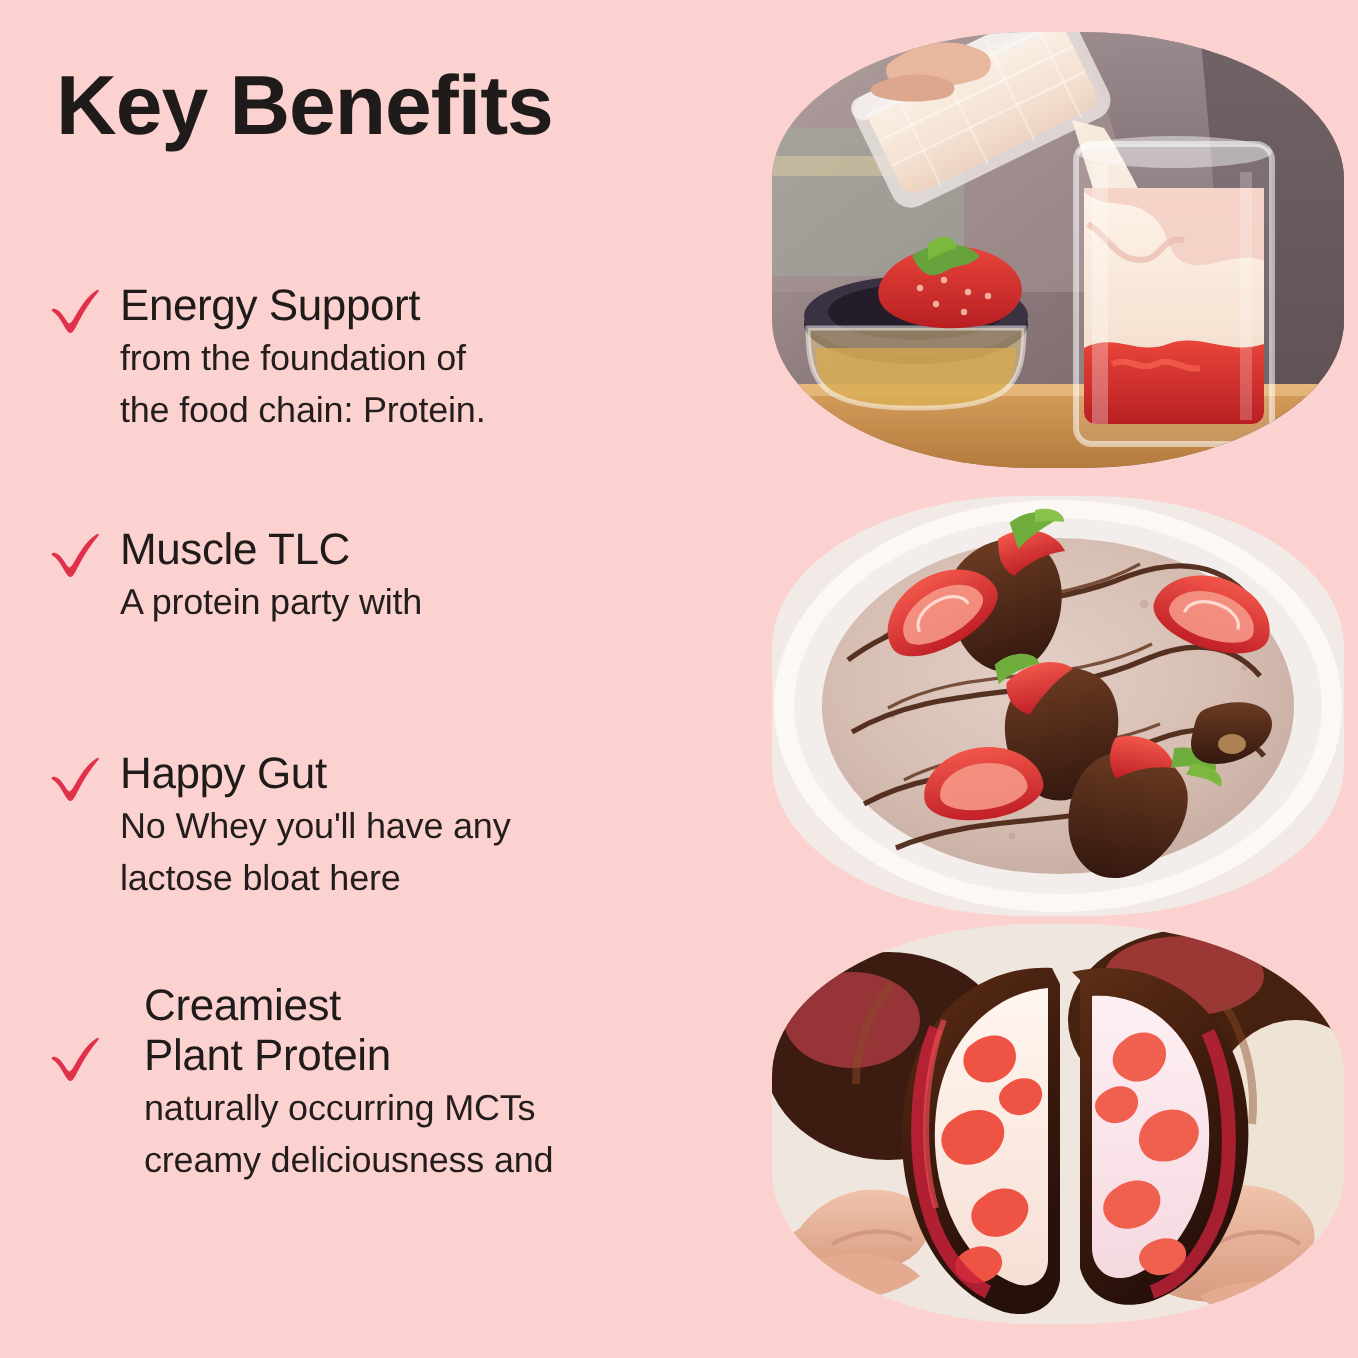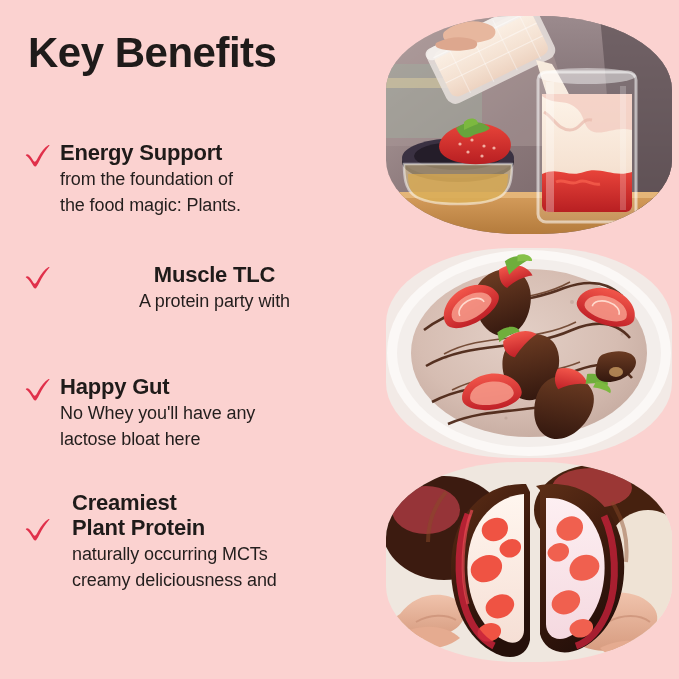--- a/index.html
+++ b/index.html
@@ -34,39 +34,39 @@
   }
 
   .benefit {
     position:absolute;
     left:24px;
     width:345px;
     display:flex;
     align-items:flex-start;
   }
   .benefit-1 { top:128px; }
-  .benefit-2 { top:250px;text-align:center; }
+  .benefit-2 { top:250px; }
   .benefit-3 { top:362px; }
   .benefit-4 { top:478px;gap:12px; }
 
   .check-wrap {
     width:34px;
     flex:0 0 34px;
     padding-top:4px;
     display:flex;
     justify-content:flex-start;
   }
   .benefit-4 .check-wrap { padding-top:28px; }
   .check-icon { display:block; }
 
   .benefit-body { flex:1 1 auto; padding-left:2px; }
 
   .benefit-title {
     font-size:22px;
-    font-weight:bold;
+    font-weight:normal;
     color:#1F1B1A;
     line-height:1.14;
     letter-spacing:-0.2px;
   }
   .benefit-desc {
     font-size:18px;
     font-weight:normal;
     color:#231E1D;
     line-height:1.42;
     letter-spacing:-0.1px;
@@ -104,21 +104,21 @@
     <div class="benefit benefit-1">
       <div class="check-wrap">
         <svg class="check-icon" width="28" height="24" viewBox="0 0 28 24" aria-hidden="true">
           <path d="M2.6 10.4 C4.2 10.0 6.4 11.8 8.6 15.4 C9.4 16.7 10.0 17.6 10.6 17.7 C11.5 17.8 12.4 16.3 14.3 12.9 C17.3 7.6 20.6 3.4 24.2 1.2 C25.3 0.6 25.9 1.0 25.0 2.1 C21.5 6.2 18.2 11.2 15.1 17.2 C13.4 20.5 12.3 22.4 11.3 22.5 C10.2 22.6 9.2 21.2 7.6 18.3 C5.8 15.0 4.0 12.8 2.3 11.8 C1.6 11.4 1.7 10.6 2.6 10.4 Z" fill="#E0304A"></path>
         </svg>
       </div>
       <div class="benefit-body">
         <div class="benefit-title">Energy Support</div>
         <div class="benefit-desc">
           <span>from the foundation of</span>
-          <span>the food magic: Plants.</span>
+          <span>the food chain: Protein.</span>
         </div>
       </div>
     </div>
 
     <div class="benefit benefit-2">
       <div class="check-wrap">
         <svg class="check-icon" width="28" height="24" viewBox="0 0 28 24" aria-hidden="true">
           <path d="M2.6 10.4 C4.2 10.0 6.4 11.8 8.6 15.4 C9.4 16.7 10.0 17.6 10.6 17.7 C11.5 17.8 12.4 16.3 14.3 12.9 C17.3 7.6 20.6 3.4 24.2 1.2 C25.3 0.6 25.9 1.0 25.0 2.1 C21.5 6.2 18.2 11.2 15.1 17.2 C13.4 20.5 12.3 22.4 11.3 22.5 C10.2 22.6 9.2 21.2 7.6 18.3 C5.8 15.0 4.0 12.8 2.3 11.8 C1.6 11.4 1.7 10.6 2.6 10.4 Z" fill="#E0304A"></path>
         </svg>
       </div>

